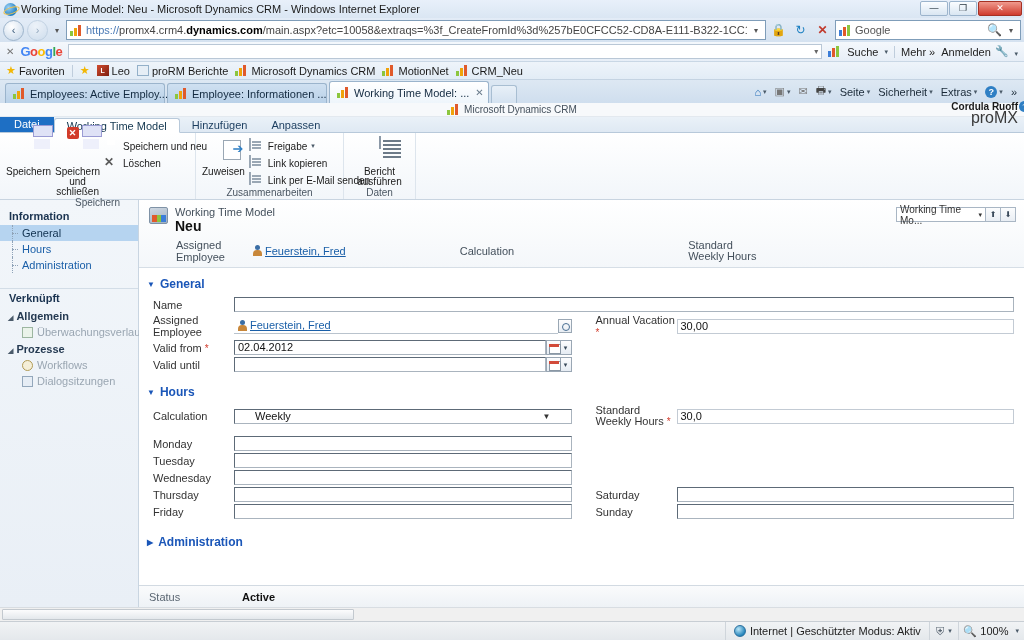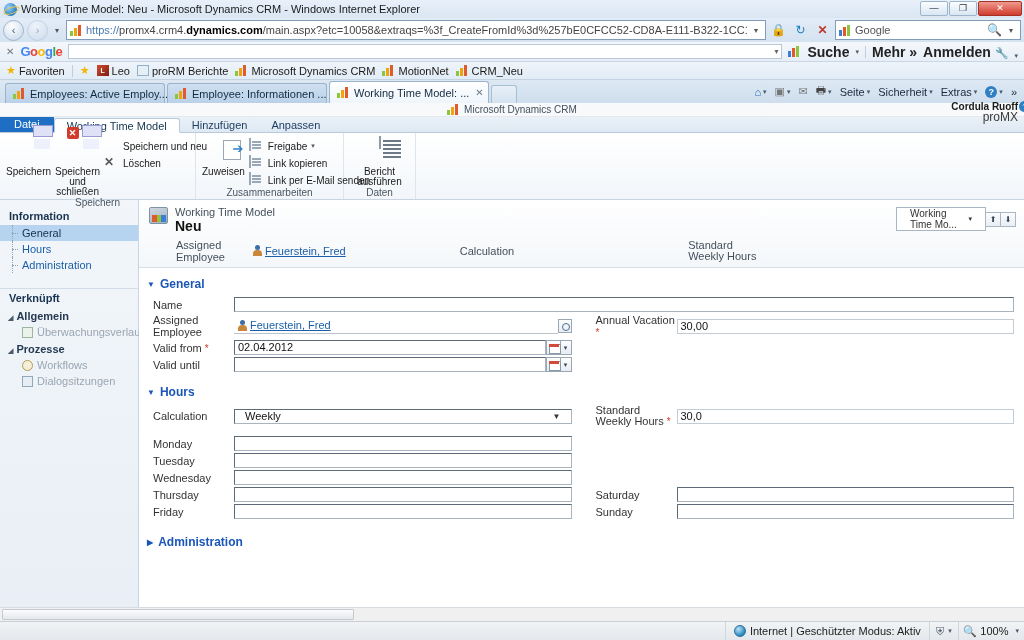--- a/index.html
+++ b/index.html
@@ -77,21 +77,21 @@
   
   .gbar { height:20px; display:flex; align-items:center; gap:6px; padding:0 6px;
     background:linear-gradient(180deg,#f4f8fc,#e7eef7); border-bottom:1px solid #c9d7e5;}
   .gbar .gclose { color:#777; font-size:10px; }
   .glogo { font-size:13px; font-weight:bold; letter-spacing:-0.5px; }
   .glogo span:nth-child(1){color:#4285f4;} .glogo span:nth-child(2){color:#ea4335;}
   .glogo span:nth-child(3){color:#fbbc05;} .glogo span:nth-child(4){color:#4285f4;}
   .glogo span:nth-child(5){color:#34a853;} .glogo span:nth-child(6){color:#ea4335;}
   .ginput { flex:1; height:15px; background:#fff; border:1px solid #b9c7d6; display:flex;
     align-items:center; justify-content:flex-end; padding-right:3px; color:#666; font-size:8px;}
-  .gitem { font-size:14px; color:#222; white-space:nowrap;font-weight:bold; }
+  .gitem { font-size:11px; color:#222; white-space:nowrap; }
   .gright { margin-left:auto; display:flex; align-items:flex-end; gap:5px; }
 
   
   .favbar { height:18px; display:flex; align-items:center; gap:7px; padding:0 6px;
     background:linear-gradient(180deg,#eef4fa,#e2ecf6); border-bottom:1px solid #c4d3e2; }
   .fav-item { display:flex; align-items:center; gap:3px; font-size:11px; color:#1a1a1a; white-space:nowrap;}
   .star { color:#f2b705; font-size:11px; }
   .sep { width:1px; height:12px; background:#bfcddc; }
   .leo-ico { width:12px;height:11px;background:linear-gradient(135deg,#d14b2e,#7d1f12); color:#fff;
       font-size:7px;text-align:center;line-height:11px;font-weight:bold;}
@@ -112,21 +112,21 @@
   .caret { font-size:7px; color:#4a5a68; }
   .ic-home{ color:#2a70b8; } .ic-feed{ color:#777; } .ic-read{color:#777;} .ic-print{color:#444;}
   .ic-help { width:12px;height:12px;border-radius:50%;background:#2f7fc4;color:#fff;font-size:9px;
      text-align:center;line-height:12px;font-weight:bold;}
 
   
   .crm-top { height:14px; background:#f7f9fb; display:flex; align-items:center; justify-content:center;
       gap:4px; border-bottom:1px solid #e3e9ef; font-size:10px; color:#44505c; position:relative;}
   .crm-user { position:absolute; right:6px; top:-2px; text-align:right; line-height:11px; }
   .crm-user b { font-size:10px; color:#1a1a1a; }
-  .crm-user div { font-size:12px; color:#3a3a3a; }
+  .crm-user div { font-size:16px; color:#3a3a3a; }
   .crm-user-badge { position:absolute; right:-12px; top:0px; width:11px;height:11px;border-radius:50%;
      background:#2f7fc4; color:#fff; font-size:8px; text-align:center; line-height:11px;}
 
   .ribbon-tabs { height:16px; display:flex; align-items:flex-end; gap:0;
      background:linear-gradient(180deg,#eaf1f8,#dfe9f3); border-bottom:1px solid #b8c9da; }
   .rtab { height:15px; padding:0 12px; font-size:11px; color:#1a3c5e; display:flex; align-items:center;}
   .rtab.file { background:#1e6fc4; color:#fff; padding:0 14px; height:16px;}
   .rtab.active { background:#fff; border:1px solid #b8c9da; border-bottom:1px solid #fff;
       border-radius:3px 3px 0 0; color:#12364f; font-weight:normal; position:relative; top:1px;}
 
@@ -198,22 +198,22 @@
       background:linear-gradient(90deg,#e05a2b 0 33%, #8cc63e 33% 66%, #3b7dd8 66% 100%); }
   .rh-ent { font-size:11px; color:#44505c; line-height:12px; }
   .rh-name { font-size:14px; font-weight:bold; color:#111; line-height:16px; }
   .rh-meta { display:flex; align-items:center; margin-top:5px; font-size:11px; color:#44505c; }
   .rh-meta .lbl { color:#44505c; }
   .rh-link { color:#1a5fa8; text-decoration:underline; margin-left:6px; }
   .person-ico{ width:11px;height:11px;position:relative;display:inline-block;vertical-align:-1px;margin-right:2px;}
   .person-ico::before{content:"";position:absolute;left:3px;top:0;width:5px;height:5px;border-radius:50%;background:#3b6ea5;}
   .person-ico::after{content:"";position:absolute;left:1px;top:5px;width:9px;height:6px;border-radius:4px 4px 0 0;background:#c8873a;}
   .rh-sel { position:absolute; right:8px; top:7px; display:flex; align-items:center; gap:0;}
-  .rh-combo { width:90px; height:24px; border:1px solid #a9b6c4; background:#fff; font-size:10px;
-      color:#333; display:flex; align-items:center; justify-content:space-between; padding:0 13px;}
+  .rh-combo { width:90px; height:15px; border:1px solid #a9b6c4; background:#fff; font-size:10px;
+      color:#333; display:flex; align-items:center; justify-content:space-between; padding:0 3px;}
   .rh-arrow { width:15px; height:15px; border:1px solid #a9b6c4; border-left:none;
       background:linear-gradient(180deg,#fbfcfd,#e9eef4); text-align:center; line-height:13px; font-size:8px; color:#3a4a5a;}
 
   .form-scroll { flex:1; overflow:hidden; position:relative; background:#fff; padding:6px 0 0 0; }
   .sect-head { display:flex; align-items:center; gap:5px; padding:3px 0 5px 8px;
       font-size:12px; font-weight:bold; color:#1a56b8; }
   .sect-head .tri { font-size:8px; color:#1a56b8; }
   .frow { display:flex; align-items:center; padding:1px 0; }
   .fcol { display:flex; align-items:center; width:50%; padding-left:8px; }
   .flabel { width:87px; font-size:11px; color:#333; flex:none; padding-left:6px;}
@@ -229,21 +229,21 @@
       flex:none; position:relative;}
   .lk-btn::after{content:"";position:absolute;left:3px;top:3px;width:6px;height:6px;border:1.5px solid #4a6f94;border-radius:50%;}
   .date-btn { width:15px; height:15px; border:1px solid #9aa7b4; background:linear-gradient(180deg,#fdfdfe,#e6ecf3);
       flex:none; position:relative;}
   .date-btn::after{content:"";position:absolute;left:2px;top:3px;width:10px;height:8px;background:#fff;border:1px solid #8a97a4;}
   .date-btn::before{content:"";position:absolute;left:2px;top:3px;width:10px;height:3px;background:#d24b3a;z-index:2;}
   .date-caret { width:11px; height:15px; border:1px solid #9aa7b4; border-left:none;
       background:linear-gradient(180deg,#fdfdfe,#e6ecf3); text-align:center; font-size:7px; line-height:13px; color:#3a4a5a; flex:none;}
   .sel-ctl { flex:1; height:15px; background:#fff; border:1px solid #aab4be; border-top-color:#5d6a77;
       border-left-color:#5d6a77; display:flex; align-items:center; justify-content:space-between;
-      padding:0 10px; font-size:11px; color:#111;}
+      padding:0 20px; font-size:11px; color:#111;}
   .sel-ctl .ca { font-size:8px; color:#333; }
 
   .status-bar-form { height:22px; border-top:1px solid #d2dae2; background:linear-gradient(180deg,#fafbfc,#eef2f6);
       display:flex; align-items:center; padding-left:10px; font-size:11px; }
   .sb-lbl { color:#5a6672; width:93px; }
   .sb-val { font-weight:bold; color:#111; }
 
   
   .hscroll { height:14px; background:#f0f0f0; border-top:1px solid #d8dde2; display:flex; align-items:center;}
   .hscroll .thumb { height:11px; margin-left:2px; width:352px; background:linear-gradient(180deg,#fcfcfd,#e4e8ec);
@@ -711,20 +711,24 @@
               </span>
           </div>
         </div>
 
         <div class="sect-head" style="padding-top:15px">
           <span class="tri">▶</span>
           <span>Administration</span>
         </div>
       </div>
 
+      <div class="status-bar-form">
+        <span class="sb-lbl">Status</span>
+        <span class="sb-val">Active</span>
+      </div>
     </div>
   </div>
 
   <div class="hscroll">
     <span class="thumb"></span>
   </div>
 
   <div class="ie-status">
     <span class="left"></span>
     <span class="zone">

